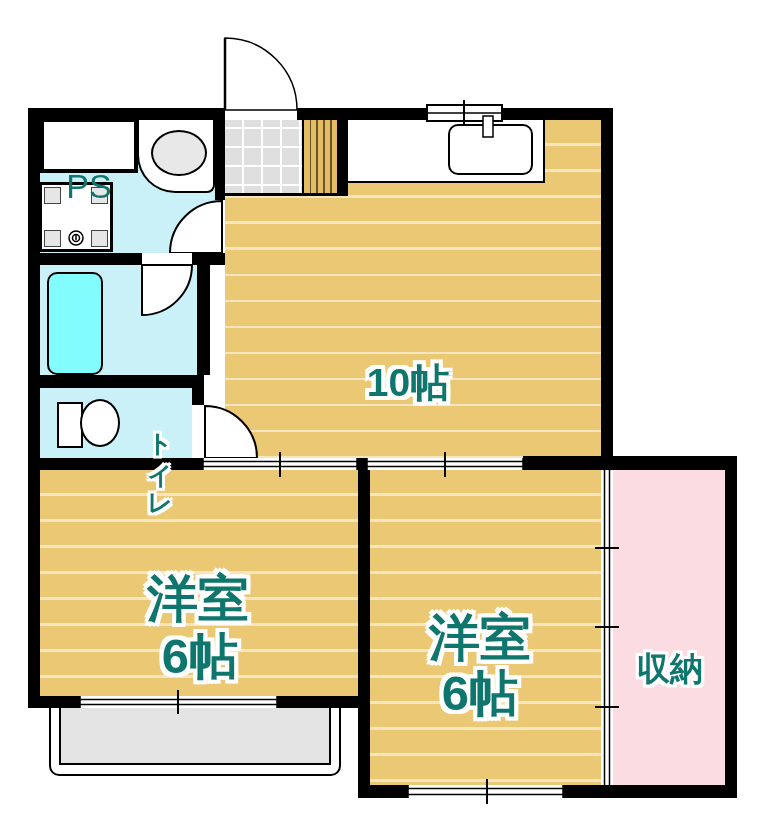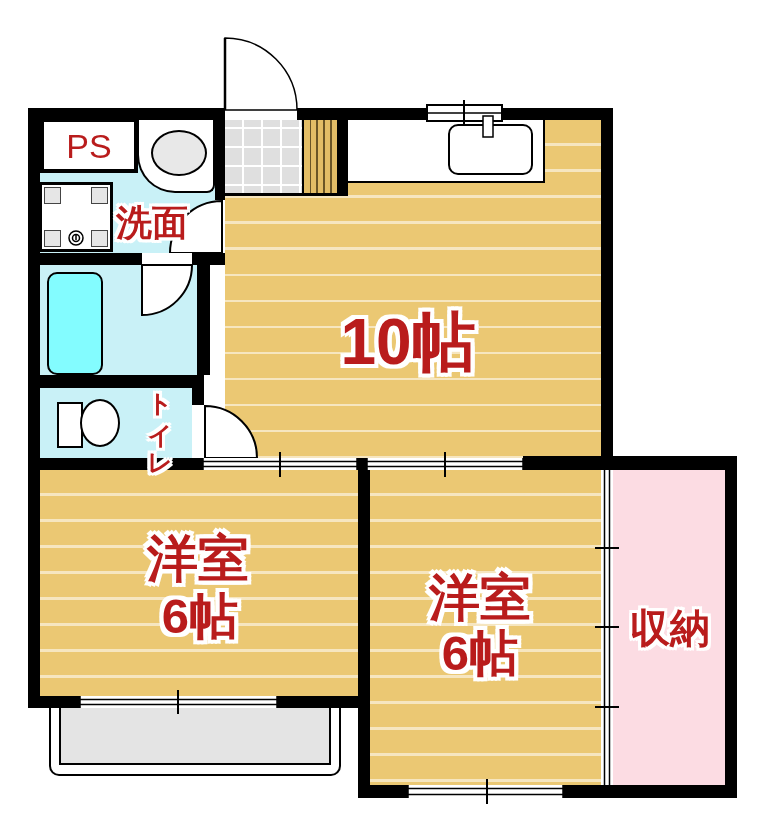--- a/index.html
+++ b/index.html
@@ -27,22 +27,22 @@
   .vanity{background:#fff;border:2px solid #000;border-top:none;border-radius:0 0 8px 38px;}
   .basin{position:absolute;border:2px solid #000;border-radius:50%;background:#e8e8e8;}
   .tub{background:var(--bathtub);border:2px solid #000;border-radius:10px;}
   .tank{background:#fff;border:2px solid #000;}
   .bowl{background:#fff;border:2px solid #000;border-radius:50%;}
   .counter{background:#fff;border:2px solid #000;border-top:none;}
   .sink{background:#fff;border:2px solid #000;border-radius:10px;}
   .balc-outer{background:#fff;border:2px solid #000;border-top:none;border-radius:0 0 10px 10px;}
   .balc-inner{background:var(--balcony-floor);border:2px solid #000;border-top:none;}
   
-  .lbl{position:absolute;transform:translate(-50%,-50%);color:#b91c1c;white-space:nowrap;
-       font-weight:600;line-height:1;}
+  .lbl{position:absolute;transform:translate(-50%,-50%);color:#0f766e;white-space:nowrap;
+       font-weight:600;line-height:1;margin-top:40px;}
   .halo{text-shadow:-3px -3px 0 #fff,0 -3px 0 #fff,3px -3px 0 #fff,-3px 0 0 #fff,
         3px 0 0 #fff,-3px 3px 0 #fff,0 3px 0 #fff,3px 3px 0 #fff;}
   .halo-lg{text-shadow:-4px -4px 0 #fff,0 -4px 0 #fff,4px -4px 0 #fff,-4px 0 0 #fff,
         4px 0 0 #fff,-4px 4px 0 #fff,0 4px 0 #fff,4px 4px 0 #fff;}
   .vert{writing-mode:vertical-rl;text-orientation:upright;letter-spacing:2px;}
   svg.lines{position:absolute;left:0;top:0;pointer-events:none;}
 </style>
 </head>
 <body>
 
@@ -156,22 +156,21 @@
     <line x1="427" y1="113" x2="502" y2="113" stroke="#000" stroke-width="1.5"></line>
     <line x1="464" y1="100" x2="464" y2="126" stroke="#000" stroke-width="2"></line>
 
     <rect x="483" y="116" width="10" height="21" fill="#fff" stroke="#000" stroke-width="1.5"></rect>
     <circle cx="76" cy="238" r="7" fill="#fff" stroke="#000" stroke-width="1.5"></circle>
     <circle cx="76" cy="238" r="3.5" fill="none" stroke="#000" stroke-width="1.5"></circle>
     <line x1="76" y1="234" x2="76" y2="240" stroke="#000" stroke-width="1.5"></line>
   </svg>
 
   <div class="lbl" style="left:89px;top:146px;font-size:34px;font-weight:500;">PS</div>
-  <div class="lbl halo" style="left:152px;top:223px;font-size:36px;">洗面</div>
   <div class="lbl halo vert" style="left:160px;top:421px;font-size:25px;">トイレ</div>
-  <div class="lbl halo-lg" style="left:408px;top:342px;font-size:64px;">10帖</div>
+  <div class="lbl halo-lg" style="left:408px;top:342px;font-size:39px;">10帖</div>
   <div class="lbl halo-lg" style="left:198px;top:558px;font-size:51px;">洋室</div>
   <div class="lbl halo-lg" style="left:200px;top:616px;font-size:49px;">6帖</div>
   <div class="lbl halo-lg" style="left:480px;top:597px;font-size:51px;">洋室</div>
   <div class="lbl halo-lg" style="left:480px;top:653px;font-size:49px;">6帖</div>
-  <div class="lbl halo" style="left:670px;top:628px;font-size:40px;">収納</div>
+  <div class="lbl halo" style="left:670px;top:628px;font-size:33px;">収納</div>
 
 </div>
 
 </body></html>

